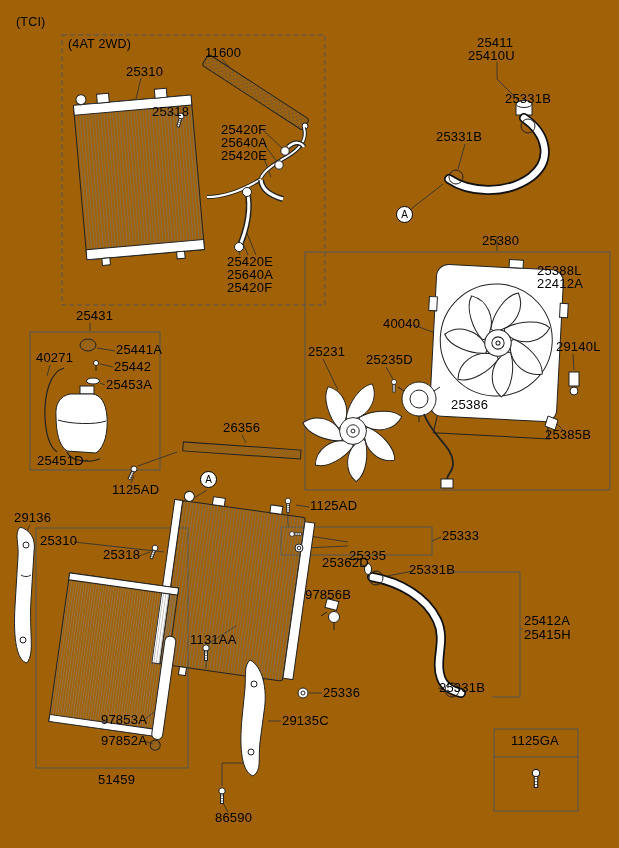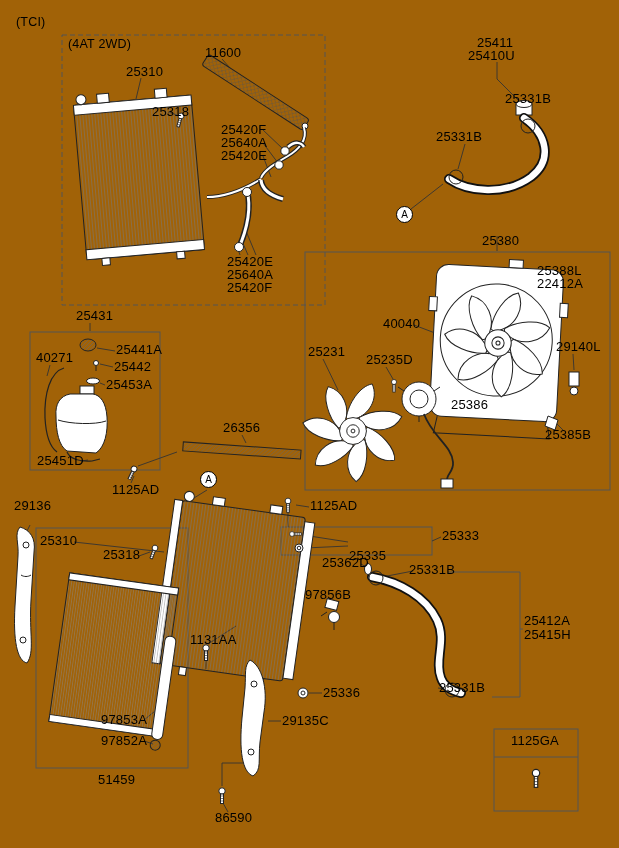--- a/index.html
+++ b/index.html
@@ -322,21 +322,21 @@
   <div class="lbl" style="left:76px;top:310px">25431</div>
   <div class="lbl" style="left:116px;top:344px">25441A</div>
   <div class="lbl" style="left:114px;top:361px">25442</div>
   <div class="lbl" style="left:106px;top:379px">25453A</div>
   <div class="lbl" style="left:36px;top:352px">40271</div>
   <div class="lbl" style="left:37px;top:455px">25451D</div>
 
   <div class="lbl" style="left:223px;top:422px">26356</div>
   <div class="lbl" style="left:112px;top:484px">1125AD</div>
   <div class="lbl" style="left:310px;top:500px">1125AD</div>
-  <div class="lbl" style="left:14px;top:500px">29136</div>
+  <div class="lbl" style="left:14px;top:512px">29136</div>
   <div class="lbl" style="left:40px;top:535px">25310</div>
   <div class="lbl" style="left:103px;top:549px">25318</div>
 
   <div class="lbl" style="left:349px;top:550px">25335</div>
   <div class="lbl" style="left:442px;top:530px">25333</div>
   <div class="lbl" style="left:322px;top:557px">25362D</div>
   <div class="lbl" style="left:409px;top:564px">25331B</div>
   <div class="lbl" style="left:305px;top:589px">97856B</div>
   <div class="lbl" style="left:524px;top:615px">25412A</div>
   <div class="lbl" style="left:524px;top:629px">25415H</div>

